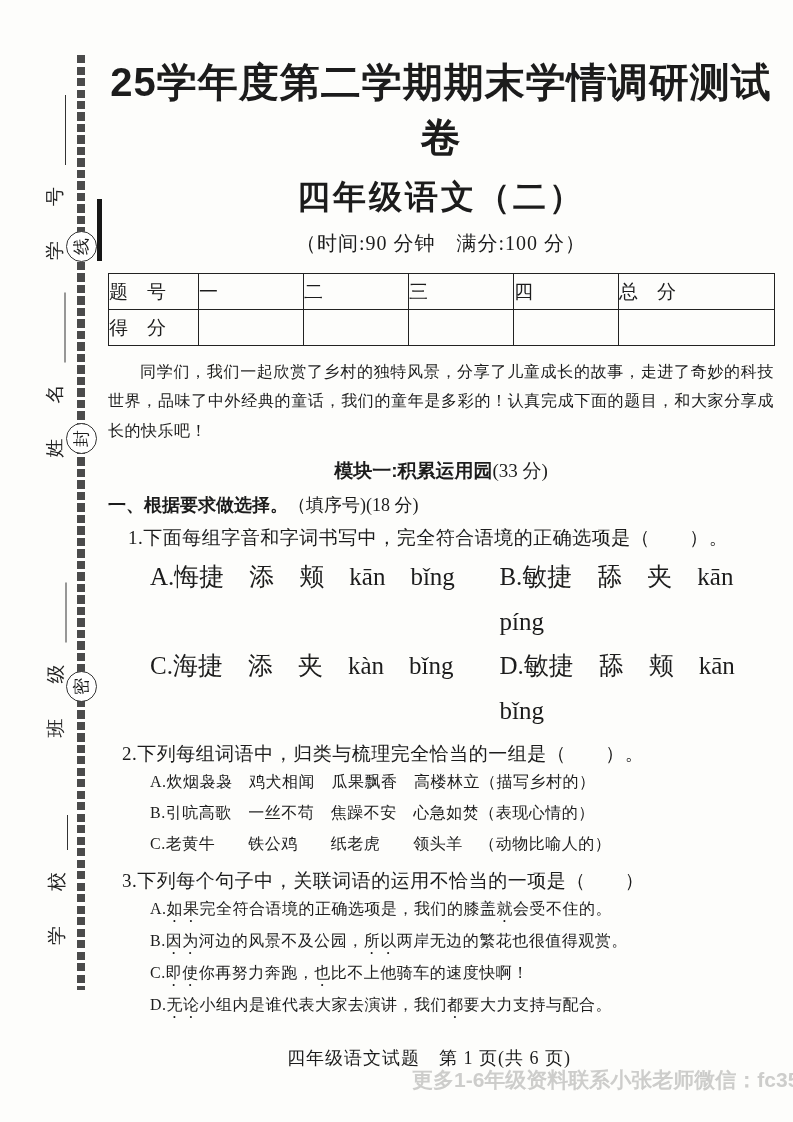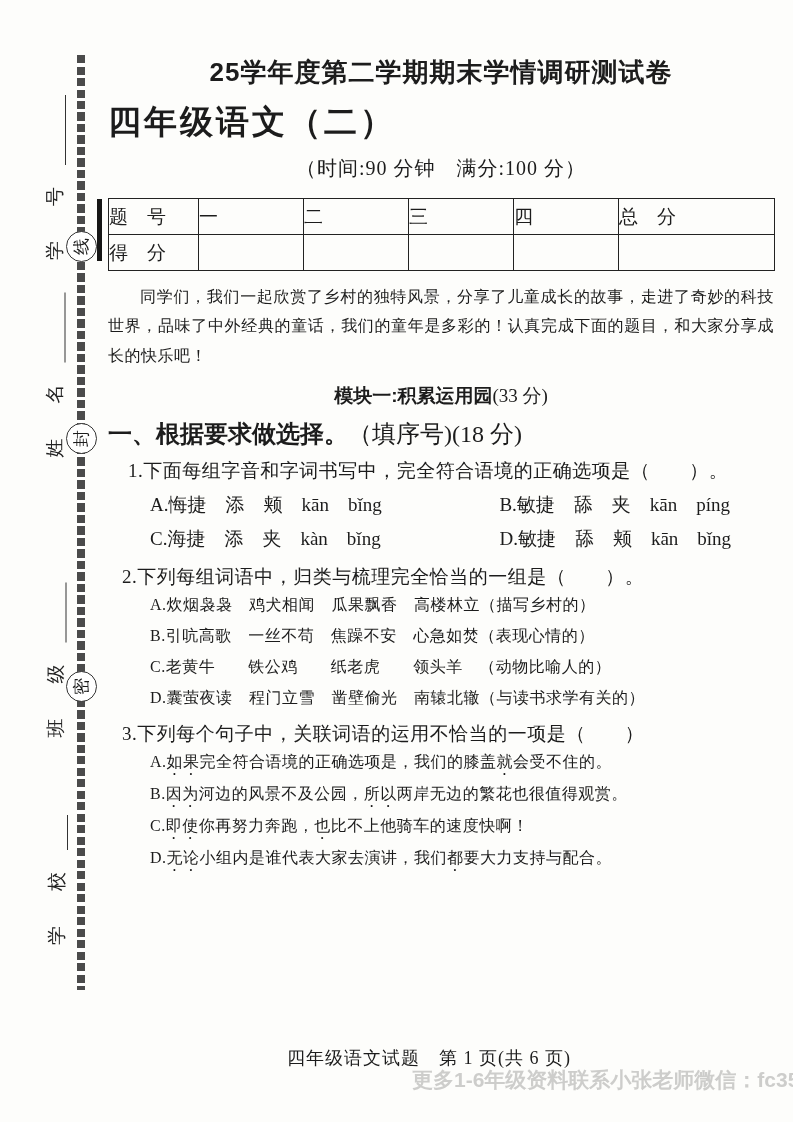--- a/index.html
+++ b/index.html
@@ -23,35 +23,35 @@
     position:absolute;height:30px;display:flex;align-items:center;
     transform:rotate(-90deg);font-size:19px;color:#222;white-space:nowrap;
   }
   .v-field .lbl{letter-spacing:8px;margin-right:14px;}
   .blank-line{display:inline-block;width:70px;height:1.15em;border-bottom:1.4px solid #333;}
   .reg-bar{position:absolute;left:97px;top:199px;width:5px;height:62px;background:#161616;}
   
   .content{position:absolute;left:108px;top:55px;width:666px;}
   .title1{
     margin:0;text-align:center;font-family:"Liberation Sans","DejaVu Sans",sans-serif;
-    font-weight:700;font-size:26px;letter-spacing:1px;
+    font-weight:700;font-size:40px;letter-spacing:1px;
   }
-  .title2{margin:10px 0 0;text-align:left;font-weight:700;font-size:33px;letter-spacing:3px;}
+  .title2{margin:10px 0 0;text-align:center;font-weight:700;font-size:33px;letter-spacing:3px;}
   .info{text-align:center;font-size:20px;margin-top:10px;letter-spacing:1px;}
   table.score{border-collapse:collapse;margin-top:16px;width:666px;table-layout:fixed;}
   table.score td{border:1.6px solid #222;height:35px;text-align:left;font-size:19px;padding:0;}
   .intro{font-size:16px;line-height:1.84;text-indent:2em;margin:11px 0 0;text-align:justify;letter-spacing:0.5px;}
   .bold-sans{font-family:"Liberation Sans","DejaVu Sans",sans-serif;font-weight:700;}
   .module-head{text-align:center;margin-top:13px;font-size:19px;}
-  .section-head{margin-top:9px;font-size:24px;}
+  .section-head{margin-top:9px;font-size:18px;}
   .q-stem{font-size:19px;margin-top:8px;padding-left:20px;letter-spacing:0.5px;}
   .passage{font-size:19px;line-height:1.85;margin:5px 0 0;padding-left:14px;text-indent:3.5em;letter-spacing:0.5px;}
   .q1-options{
     display:grid;grid-template-columns:56% 44%;padding-left:42px;
-    font-size:19px;line-height:1.78;margin-top:4px;
+    font-size:25px;line-height:1.78;margin-top:4px;
   }
   .opt-line{font-size:16px;line-height:1.93;padding-left:42px;letter-spacing:0.5px;}
   .em-dot{
     -webkit-text-emphasis:filled dot #111;-webkit-text-emphasis-position:under;
     text-emphasis:filled dot #111;text-emphasis-position:under right;
   }
   .footer{position:absolute;left:96px;top:1046px;width:666px;text-align:center;font-size:18px;letter-spacing:1px;}
   .watermark{
     position:absolute;left:412px;top:1066px;font-size:21px;color:#cdcdcb;
     white-space:nowrap;font-family:"Liberation Sans","DejaVu Sans",sans-serif;font-weight:700;
@@ -144,21 +144,20 @@
       <span>C.海捷　添　夹　kàn　bǐng</span>
       <span>D.敏捷　舔　颊　kān　bǐng</span>
     </div>
   </div>
 
   <div>
     <div class="q-stem" style="padding-left:14px;">2.下列每组词语中，归类与梳理完全恰当的一组是（　　）。</div>
     <div class="opt-line">A.炊烟袅袅　鸡犬相闻　瓜果飘香　高楼林立（描写乡村的）</div>
     <div class="opt-line">B.引吭高歌　一丝不苟　焦躁不安　心急如焚（表现心情的）</div>
     <div class="opt-line">C.老黄牛　　铁公鸡　　纸老虎　　领头羊　（动物比喻人的）</div>
-    <div class="opt-line">D.囊萤夜读　程门立雪　凿壁偷光　南辕北辙（与读书求学有关的）</div>
   </div>
 
   <div>
     <div class="q-stem" style="padding-left:14px;">3.下列每个句子中，关联词语的运用不恰当的一项是（　　）</div>
     <div class="opt-line"><span>A.</span><span class="em-dot">如果</span><span>完全符合语境的正确选项是，我们的膝盖</span><span class="em-dot">就</span><span>会受不住的。</span></div>
     <div class="opt-line"><span>B.</span><span class="em-dot">因为</span><span>河边的风景不及公园，</span><span class="em-dot">所以</span><span>两岸无边的繁花也很值得观赏。</span></div>
     <div class="opt-line"><span>C.</span><span class="em-dot">即使</span><span>你再努力奔跑，</span><span class="em-dot">也</span><span>比不上他骑车的速度快啊！</span></div>
     <div class="opt-line"><span>D.</span><span class="em-dot">无论</span><span>小组内是谁代表大家去演讲，我们</span><span class="em-dot">都</span><span>要大力支持与配合。</span></div>
   </div>
 

